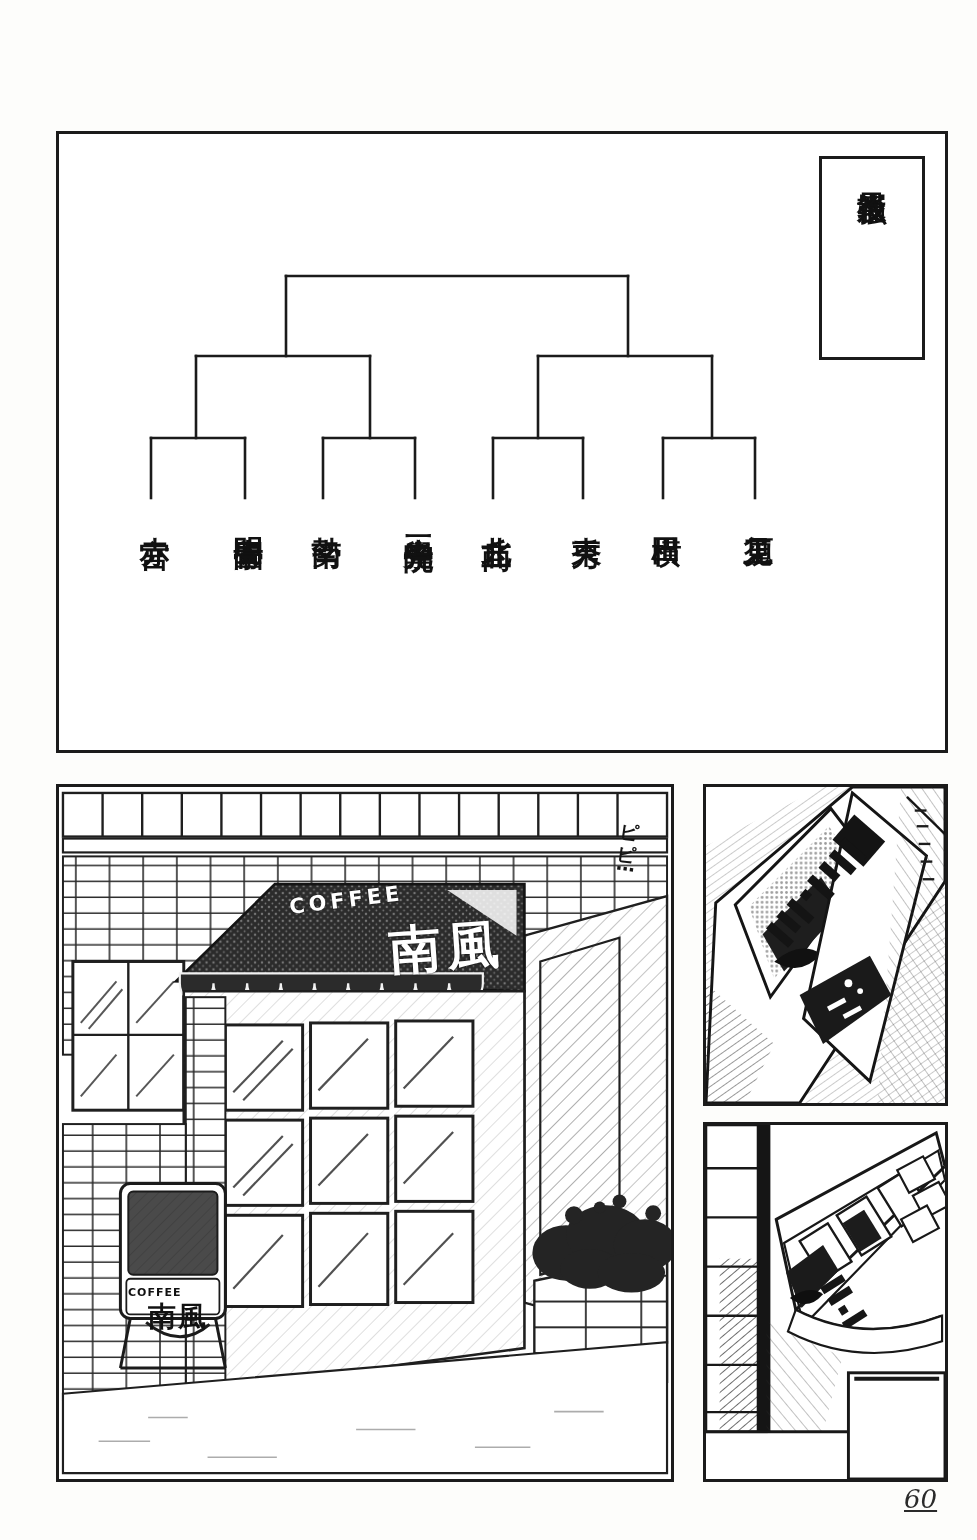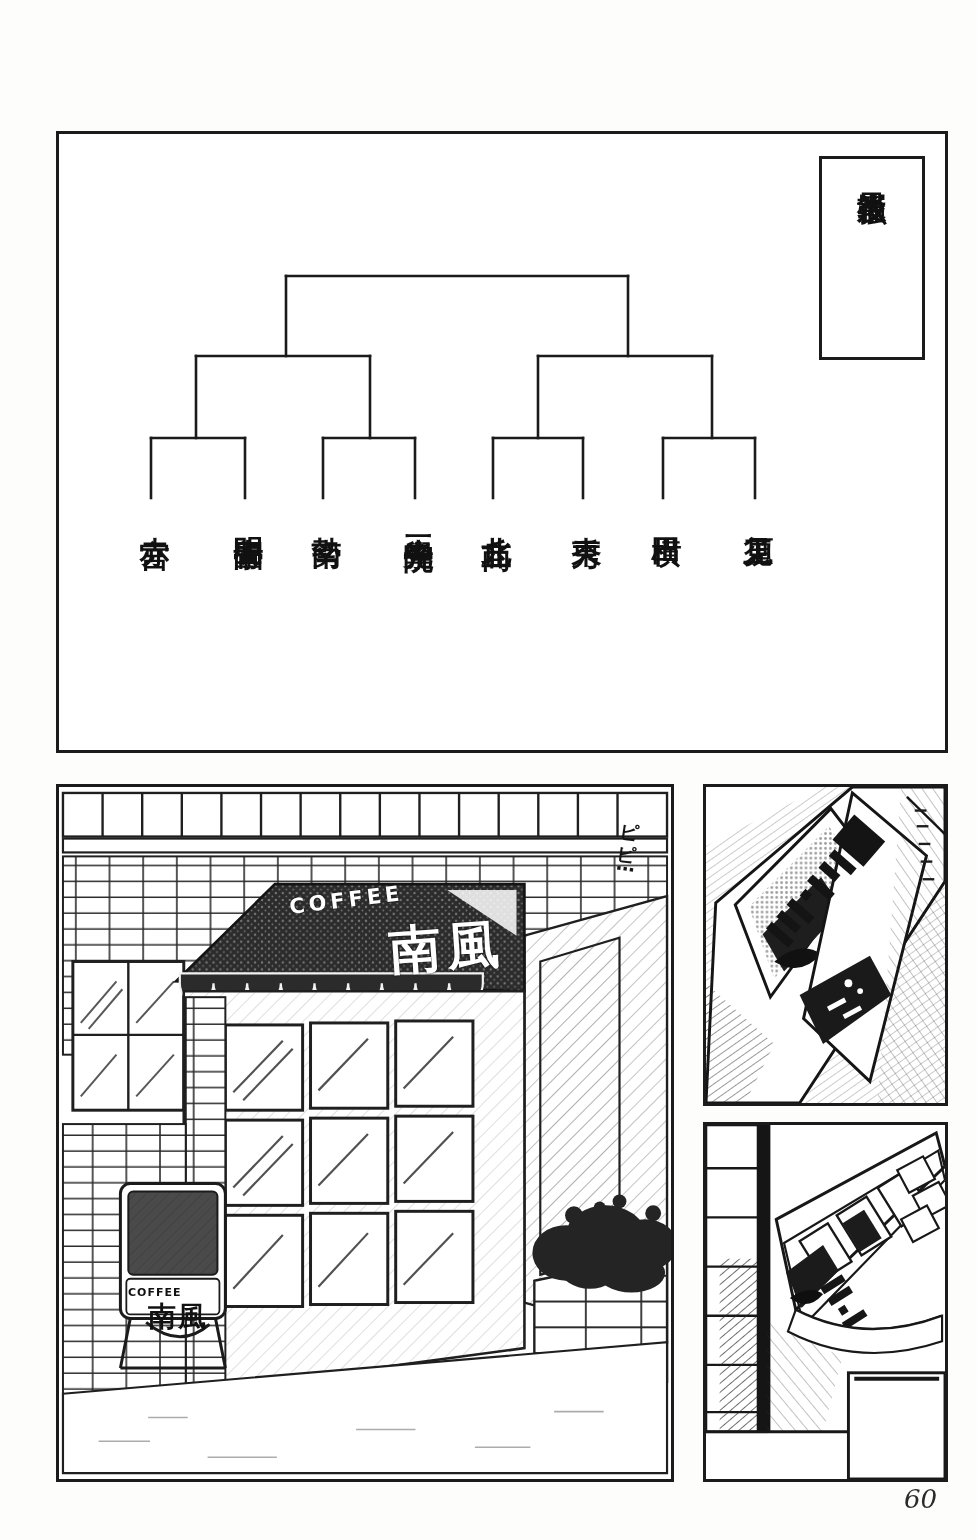--- a/index.html
+++ b/index.html
@@ -64,21 +64,21 @@
     position:absolute;left:616px;top:808px;
     writing-mode:vertical-rl;text-orientation:upright;
     font-weight:700;font-size:19px;color:#151515;
     transform:rotate(8deg);letter-spacing:1px;
   }
 
   
   #page-number{
     position:absolute;left:904px;top:1484px;
     font-family:"DejaVu Serif","Liberation Serif",serif;
-    font-style:italic;font-size:26px;color:#2a2a2a;
+    font-style:italic;font-size:26px;color:#2a2a2a;text-decoration:underline;
   }
 
   
   .awning-word{
     position:absolute;color:#ffffff;font-weight:700;
     text-shadow:0 0 2px #000;
   }
 </style>
 </head>
 <body>

